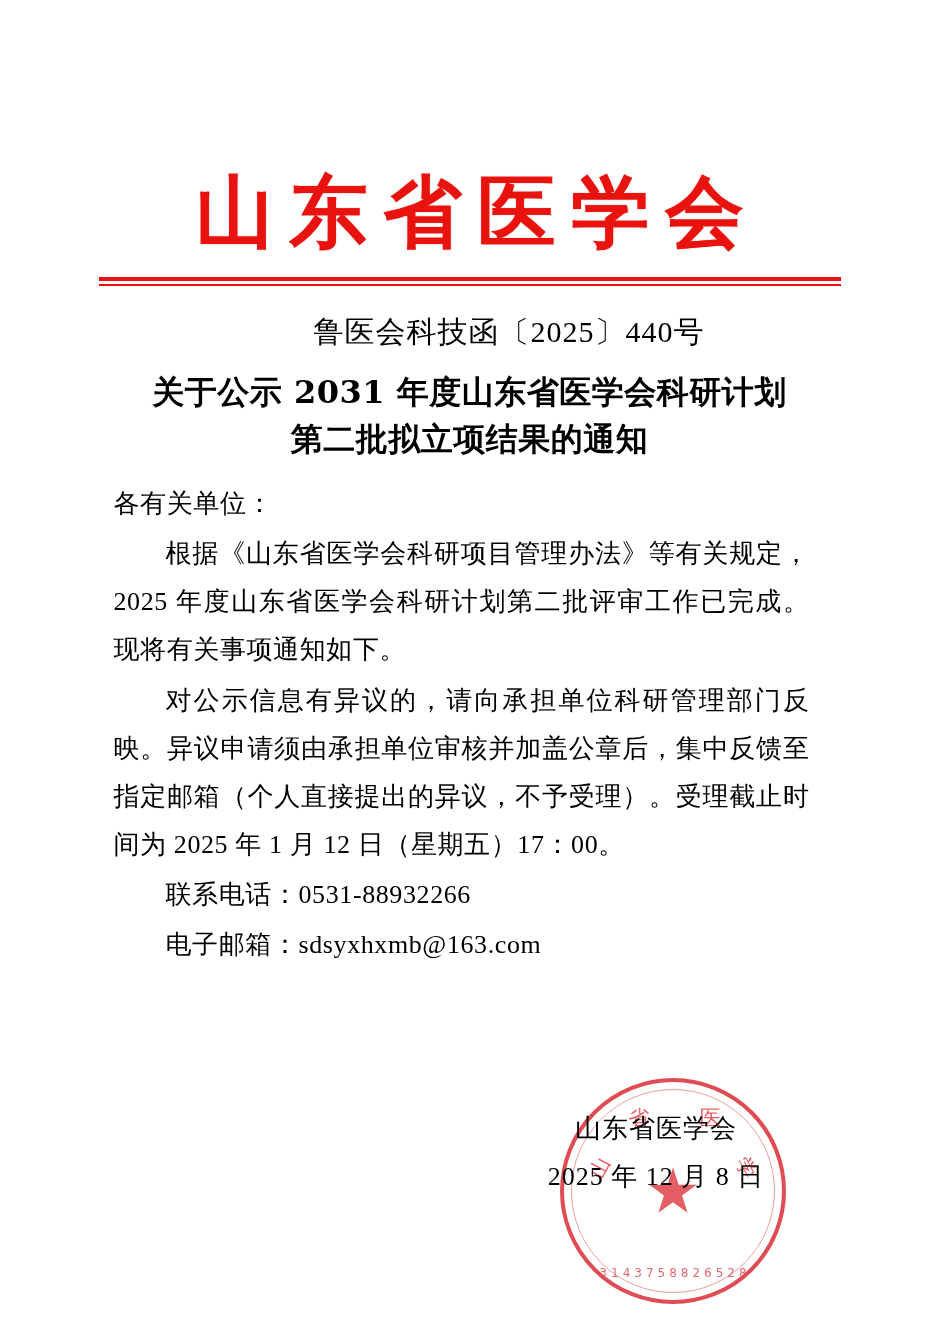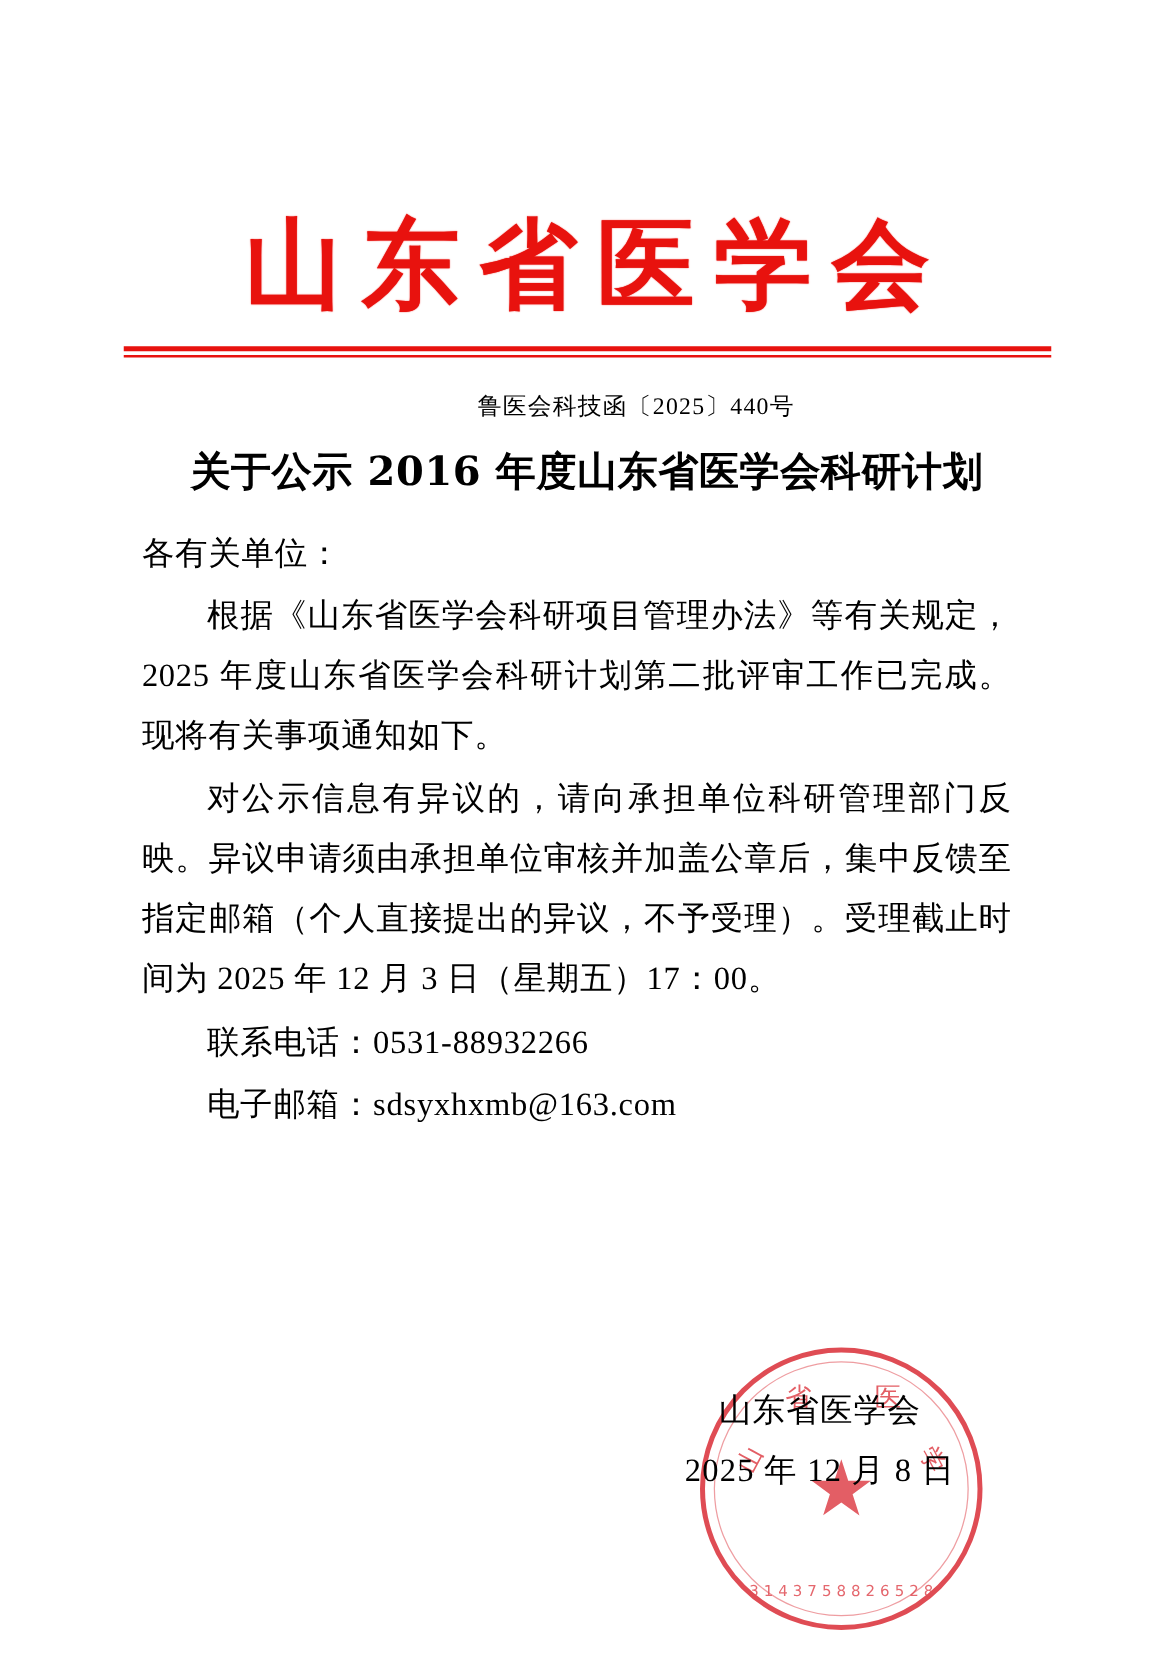--- a/index.html
+++ b/index.html
@@ -52,21 +52,21 @@
   .rule-thin {
     height: 2px;
     background: #e8120e;
   }
 
   
   .doc-number {
     margin-top: 26px;
     text-align: center;
     padding-left: 54px;
-    font-size: 19px;
+    font-size: 30px;
     letter-spacing: 1px;
     margin-left: 25px;
   }
 
   
   .doc-title {
     margin-top: 16px;
     text-align: center;
     font-family: "DejaVu Serif", "Liberation Serif", serif;
     font-weight: bold;
@@ -200,27 +200,28 @@
     <div class="rule-wrap">
       <div class="rule-thick"></div>
       <div class="rule-gap"></div>
       <div class="rule-thin"></div>
     </div>
   </div>
 
   <div class="doc-number">鲁医会科技函〔2025〕440号</div>
 
   <div class="doc-title">
-    <span class="line">关于公示 2016 年度山东省医学会科研计划</span>
+    <span class="line">关于公示 2031 年度山东省医学会科研计划</span>
+    <span class="line">第二批拟立项结果的通知</span>
   </div>
 
   <div class="body-block">
     <p>各有关单位：</p>
     <p class="indent">根据《山东省医学会科研项目管理办法》等有关规定，2025 年度山东省医学会科研计划第二批评审工作已完成。现将有关事项通知如下。</p>
-    <p class="indent">对公示信息有异议的，请向承担单位科研管理部门反映。异议申请须由承担单位审核并加盖公章后，集中反馈至指定邮箱（个人直接提出的异议，不予受理）。受理截止时间为 2025 年 12 月 3 日（星期五）17：00。</p>
+    <p class="indent">对公示信息有异议的，请向承担单位科研管理部门反映。异议申请须由承担单位审核并加盖公章后，集中反馈至指定邮箱（个人直接提出的异议，不予受理）。受理截止时间为 2025 年 1 月 12 日（星期五）17：00。</p>
     <p class="contact">联系电话：0531-88932266</p>
     <p class="contact">电子邮箱：sdsyxhxmb@163.com</p>
   </div>
 
   <div class="seal">
     <div class="seal-top-text">省 医</div>
     <div class="seal-arc-left">山</div>
     <div class="seal-arc-right">学</div>
     <div class="seal-star">★</div>
     <div class="seal-bottom-text">3143758826528</div>

